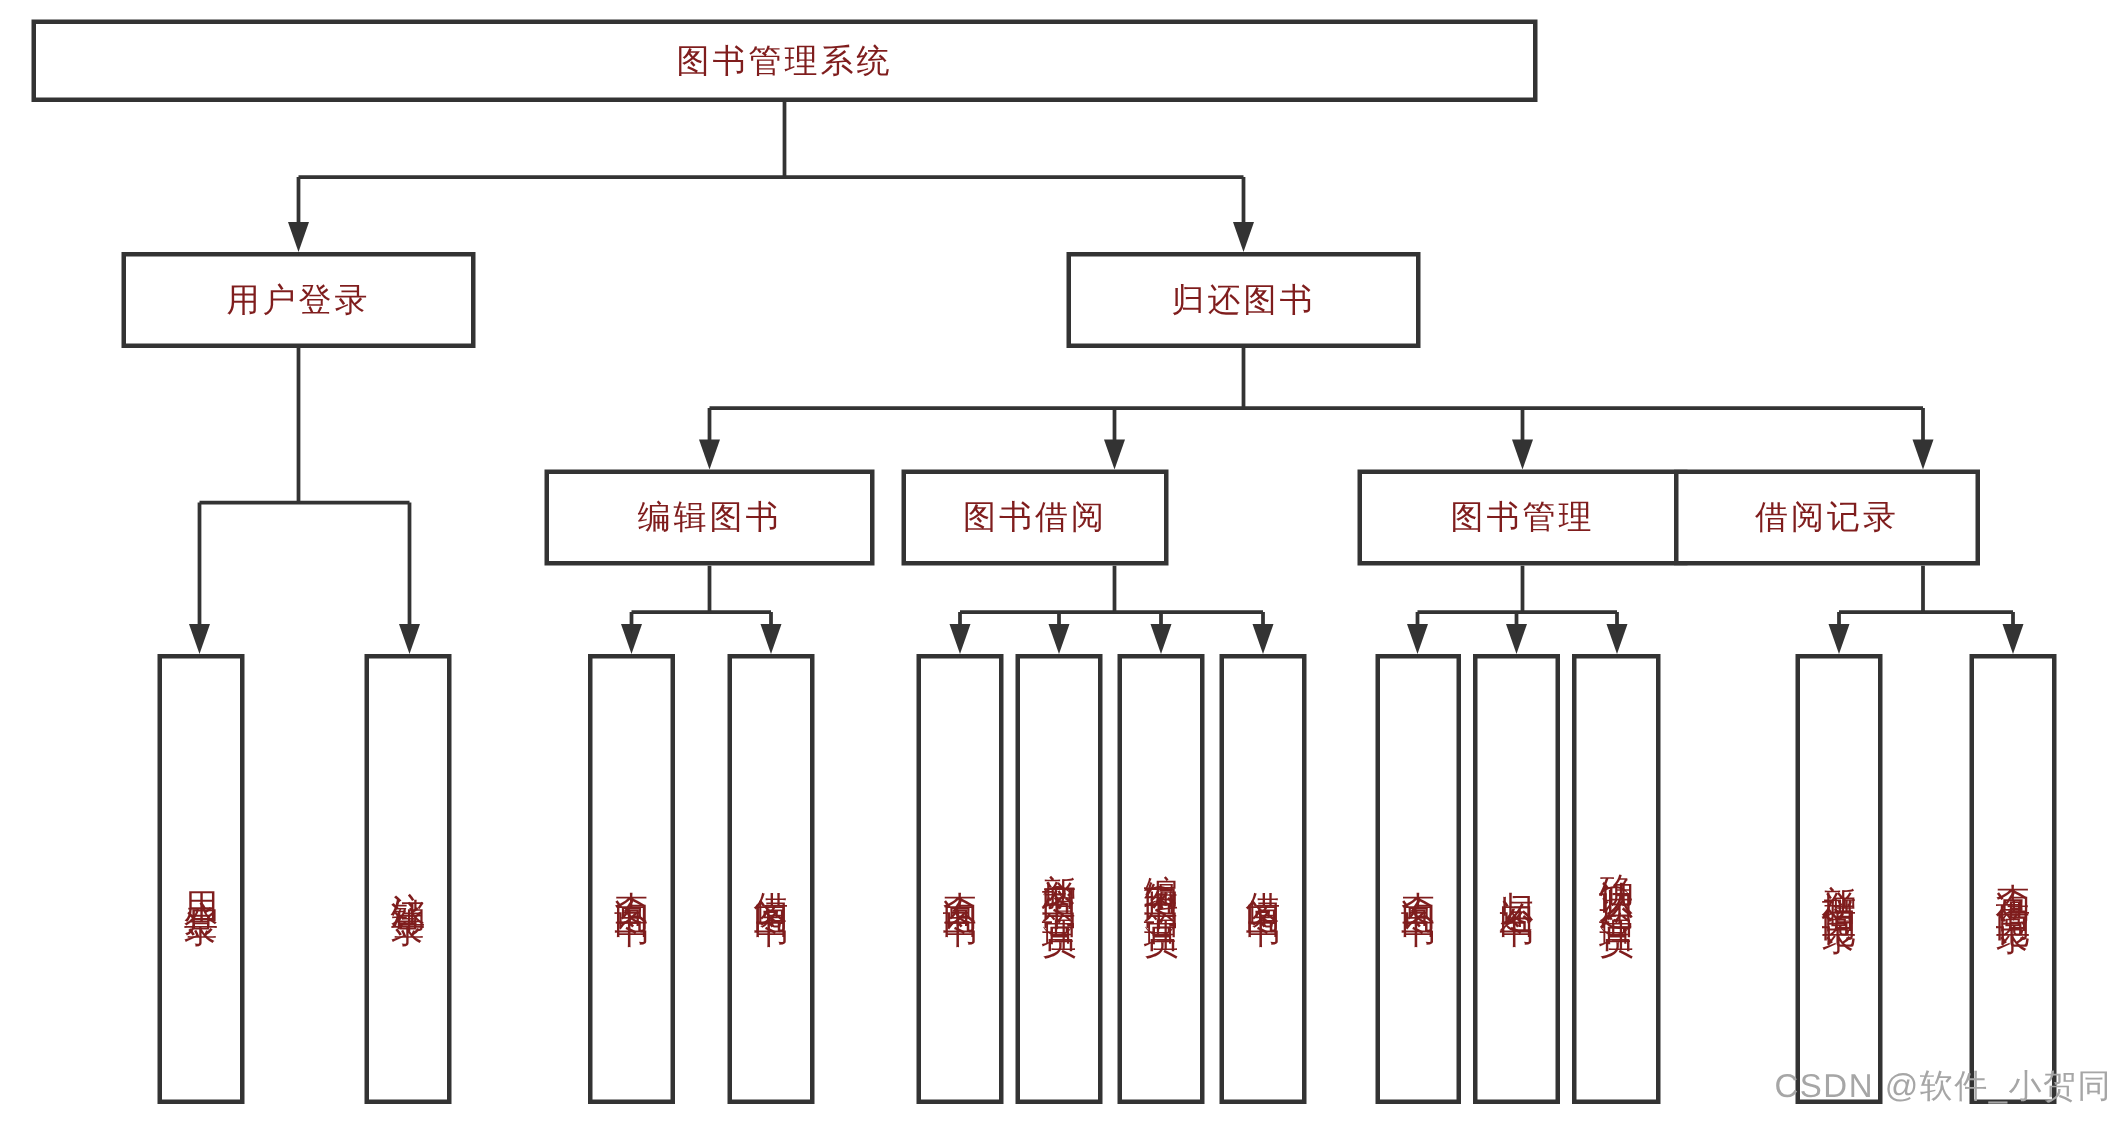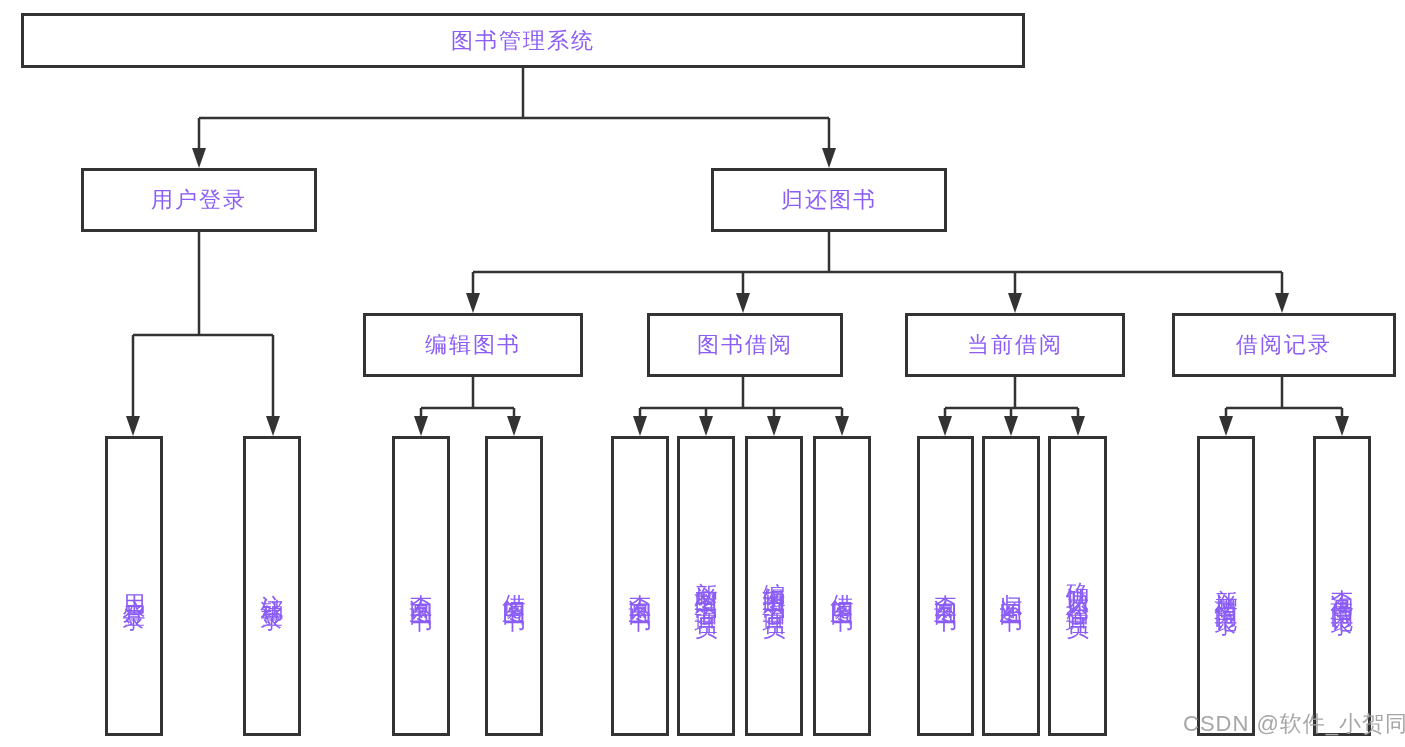--- a/index.html
+++ b/index.html
@@ -14,21 +14,21 @@
   .box{
     position:absolute;
     box-sizing:border-box;
     border:3px solid #333333;
     background:#ffffff;
     display:flex;
     align-items:center;
     justify-content:center;
   }
   .lbl{
-    color:#8b5cf6;
+    color:#7f1d1d;
     font-size:22px;
     letter-spacing:2px;
     white-space:nowrap;
   }
   .v .lbl{
     writing-mode:vertical-rl;
     text-orientation:mixed;
     font-size:23px;
     letter-spacing:5px;
     line-height:1;
@@ -98,27 +98,27 @@
   <div class="box" style="left:81px;top:168px;width:236px;height:64px">
     <span class="lbl">用户登录</span>
   </div>
   <div class="box" style="left:711px;top:168px;width:236px;height:64px">
     <span class="lbl">归还图书</span>
   </div>
 
   <div class="box" style="left:363px;top:313px;width:220px;height:64px">
     <span class="lbl">编辑图书</span>
   </div>
-  <div class="box" style="left:647px;top:313px;width:196px;height:64px">
+  <div class="box" style="left:601px;top:313px;width:178px;height:64px">
     <span class="lbl">图书借阅</span>
   </div>
   <div class="box" style="left:905px;top:313px;width:220px;height:64px">
-    <span class="lbl">当前借阅</span>
+    <span class="lbl">图书管理</span>
   </div>
-  <div class="box" style="left:1172px;top:313px;width:224px;height:64px">
+  <div class="box" style="left:1116px;top:313px;width:204px;height:64px">
     <span class="lbl">借阅记录</span>
   </div>
 
   <div class="box v" style="left:105px;top:436px;width:58px;height:300px">
     <span class="lbl">用户登录</span>
   </div>
   <div class="box v" style="left:243px;top:436px;width:58px;height:300px">
     <span class="lbl">注销登录</span>
   </div>
 

